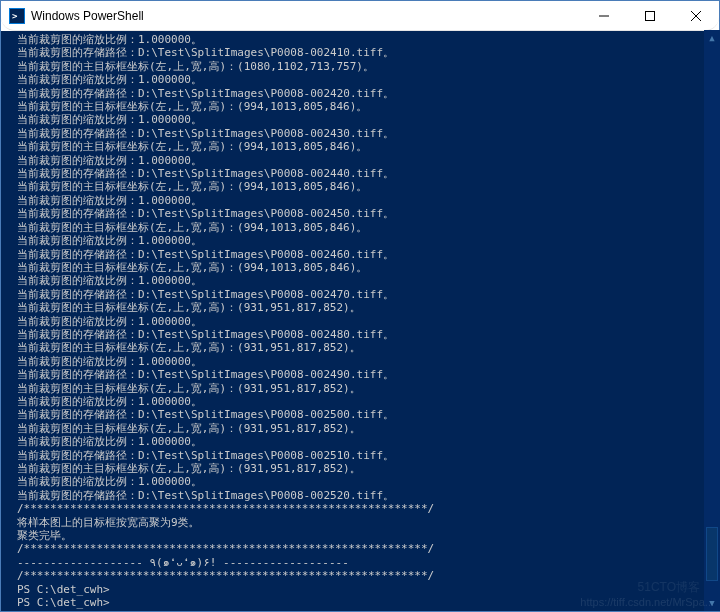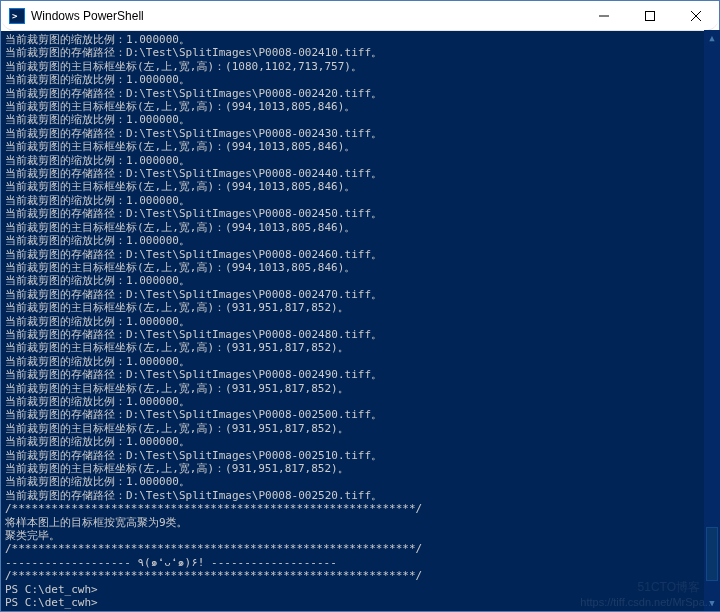--- a/index.html
+++ b/index.html
@@ -5,21 +5,21 @@
 * { margin: 0; padding: 0; box-sizing: border-box; }
 body { width: 720px; height: 612px; overflow: hidden; font-family: Consolas, "Lucida Console", "Microsoft YaHei", monospace; background: #fff; position: relative; }
 .window { width: 720px; height: 612px; border: 1px solid #4a7cb8; display: flex; flex-direction: column; }
 .titlebar { height: 30px; background: #fff; display: flex; align-items: center; border-bottom: 1px solid #e5e5e5; border-radius: 14px; }
 .titlebar-icon { width: 16px; height: 16px; margin: 0 6px 0 8px; background: #012456; border: 1px solid #0078d7; display: flex; align-items: center; justify-content: center; position: relative; }
 .titlebar-icon::after { content: ">"; color: #fff; font-size: 9px; font-weight: bold; position: absolute; left: 2px; }
 .titlebar-title { font-family: "Segoe UI", sans-serif; font-size: 12px; color: #000; flex: 1; }
 .titlebar-btns { display: flex; height: 100%; }
 .titlebar-btn { width: 46px; height: 100%; display: flex; align-items: center; justify-content: center; font-family: "Segoe UI", sans-serif; color: #000; }
 .titlebar-btn svg { width: 10px; height: 10px; }
-.terminal { flex: 1; background: #012456; color: #ccc; padding: 2px 4px; font-size: 11px; line-height: 13.4px; overflow: hidden; white-space: pre; position: relative; }
+.terminal { flex: 1; background: #012456; color: #ccc; padding: 2px 16px; font-size: 11px; line-height: 13.4px; overflow: hidden; white-space: pre; position: relative; }
 .terminal-line { display: block; }
 .scrollbar { position: absolute; right: 0; top: 30px; bottom: 1px; width: 16px; background: #032a66; }
 .scrollbar-thumb { position: absolute; left: 2px; right: 2px; bottom: 30px; height: 54px; background: #08366a; border: 1px solid #114888; }
 .scrollbar-arrow { position: absolute; left: 0; right: 0; height: 16px; display: flex; align-items: center; justify-content: center; color: #4477aa; font-size: 9px; }
 .scrollbar-arrow.up { top: 0; }
 .scrollbar-arrow.down { bottom: 0; }
 .watermark { position: absolute; right: 20px; bottom: 16px; color: rgba(255,255,255,0.08); font-size: 12px; font-family: "Segoe UI", sans-serif; }
 .watermark2 { position: absolute; right: 6px; bottom: 4px; color: rgba(255,255,255,0.10); font-size: 11px; font-family: "Segoe UI", sans-serif; }
 </style>
 </head>

